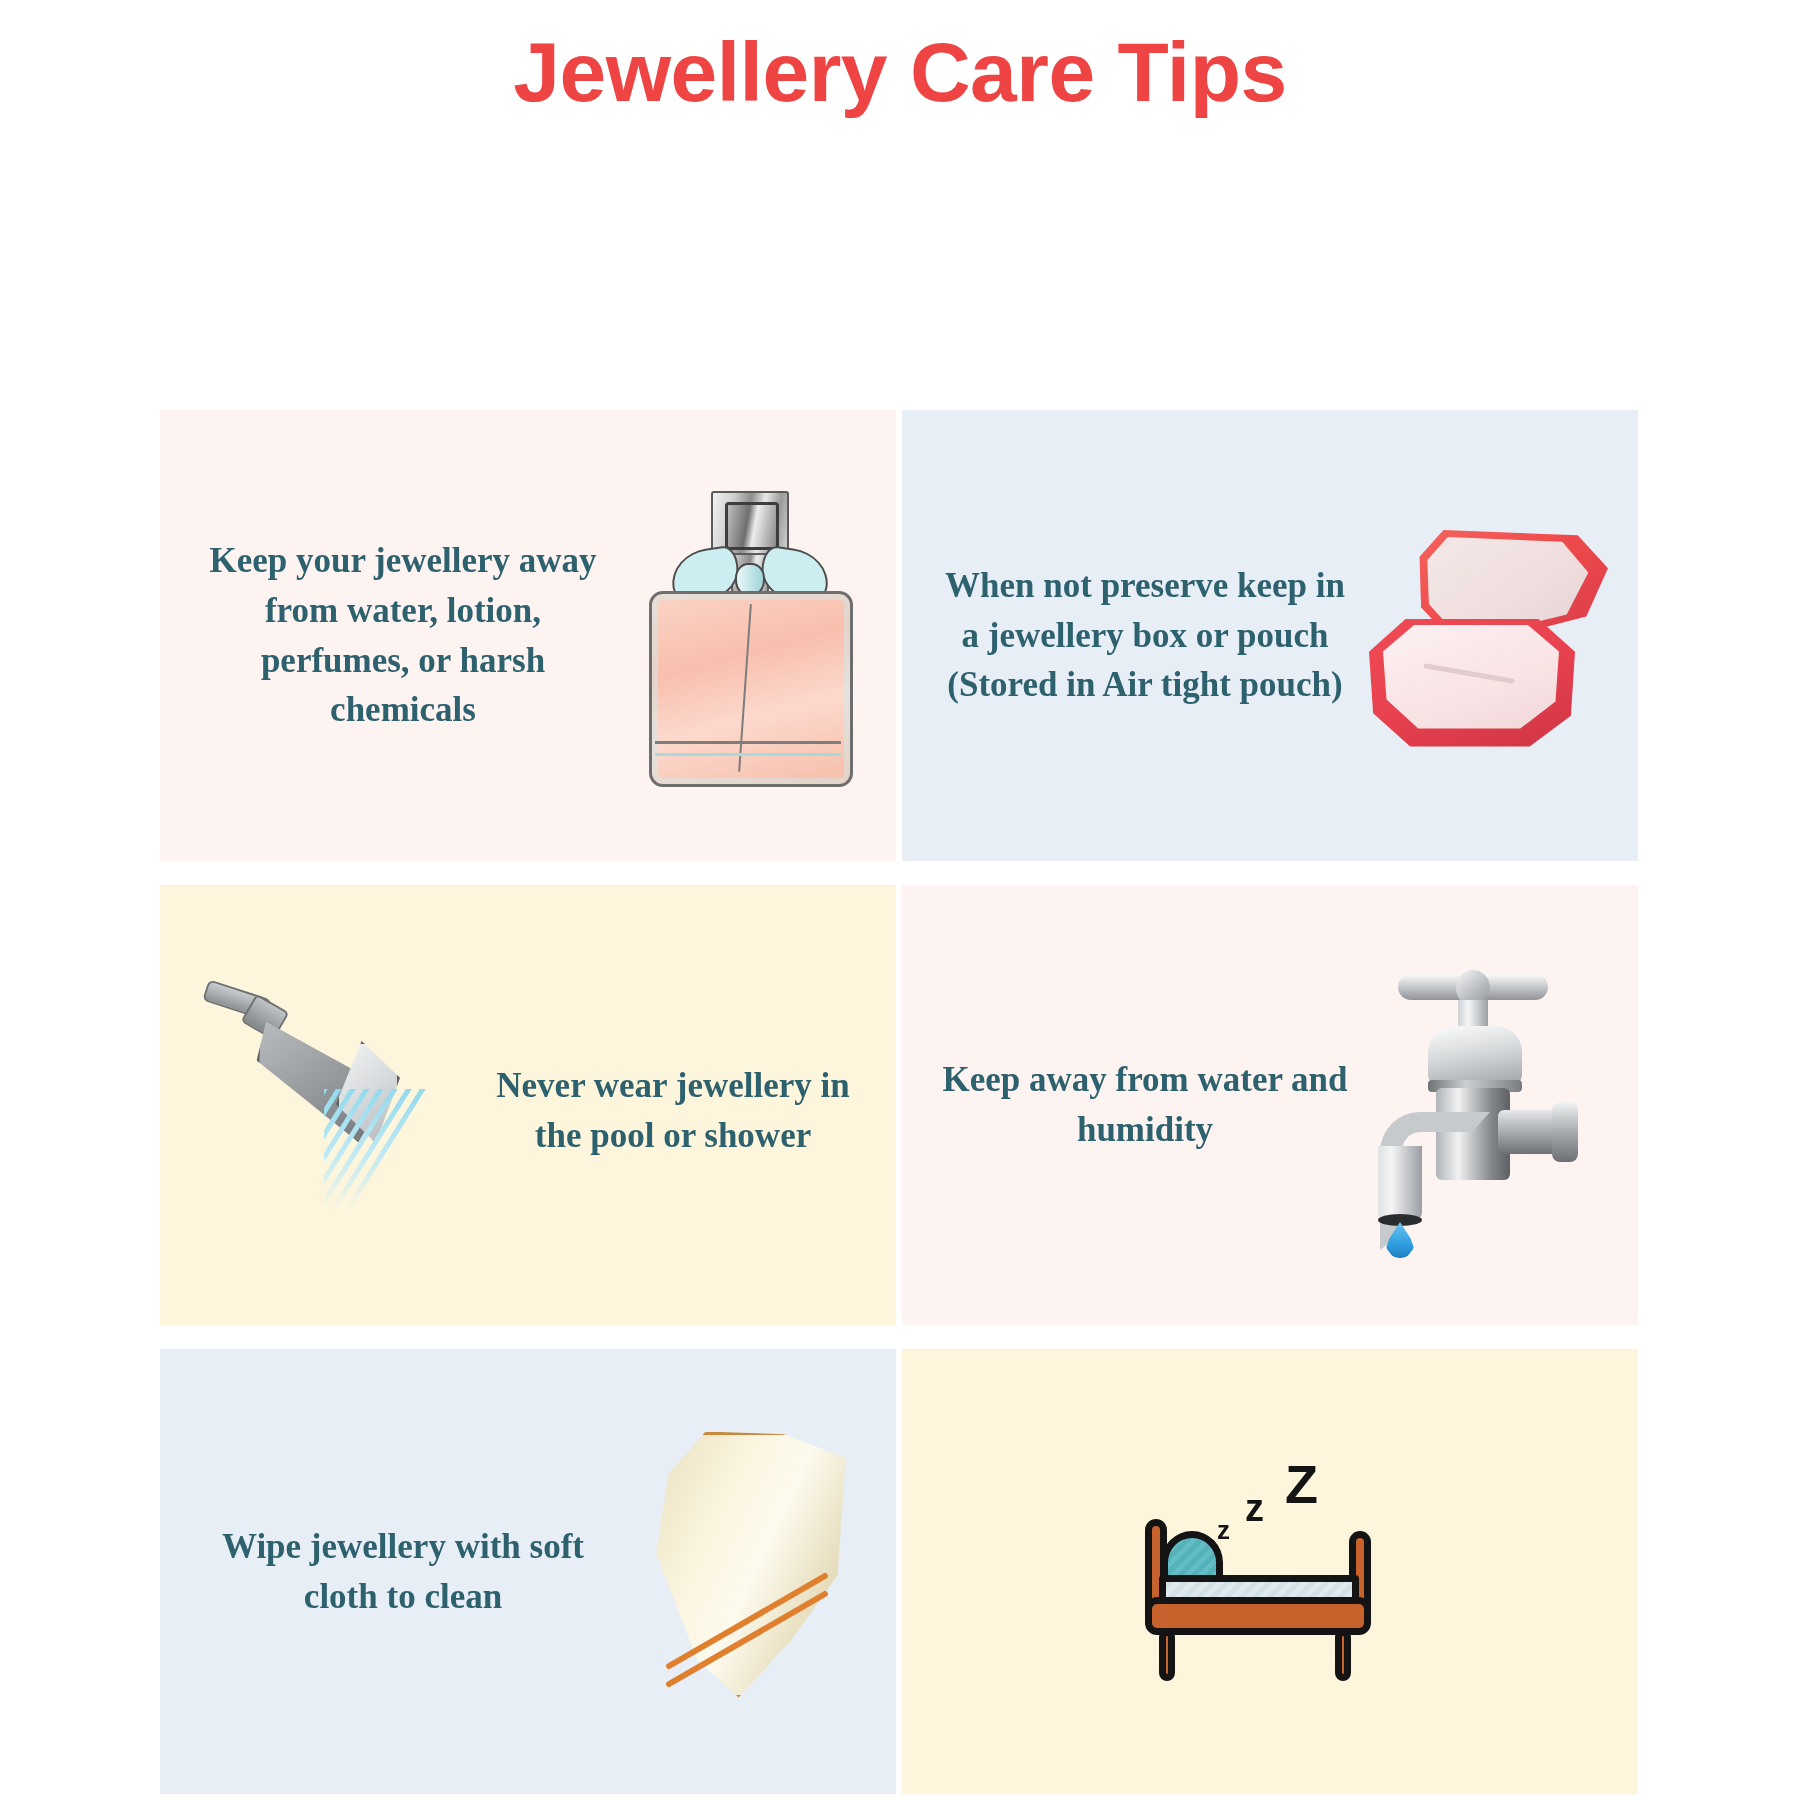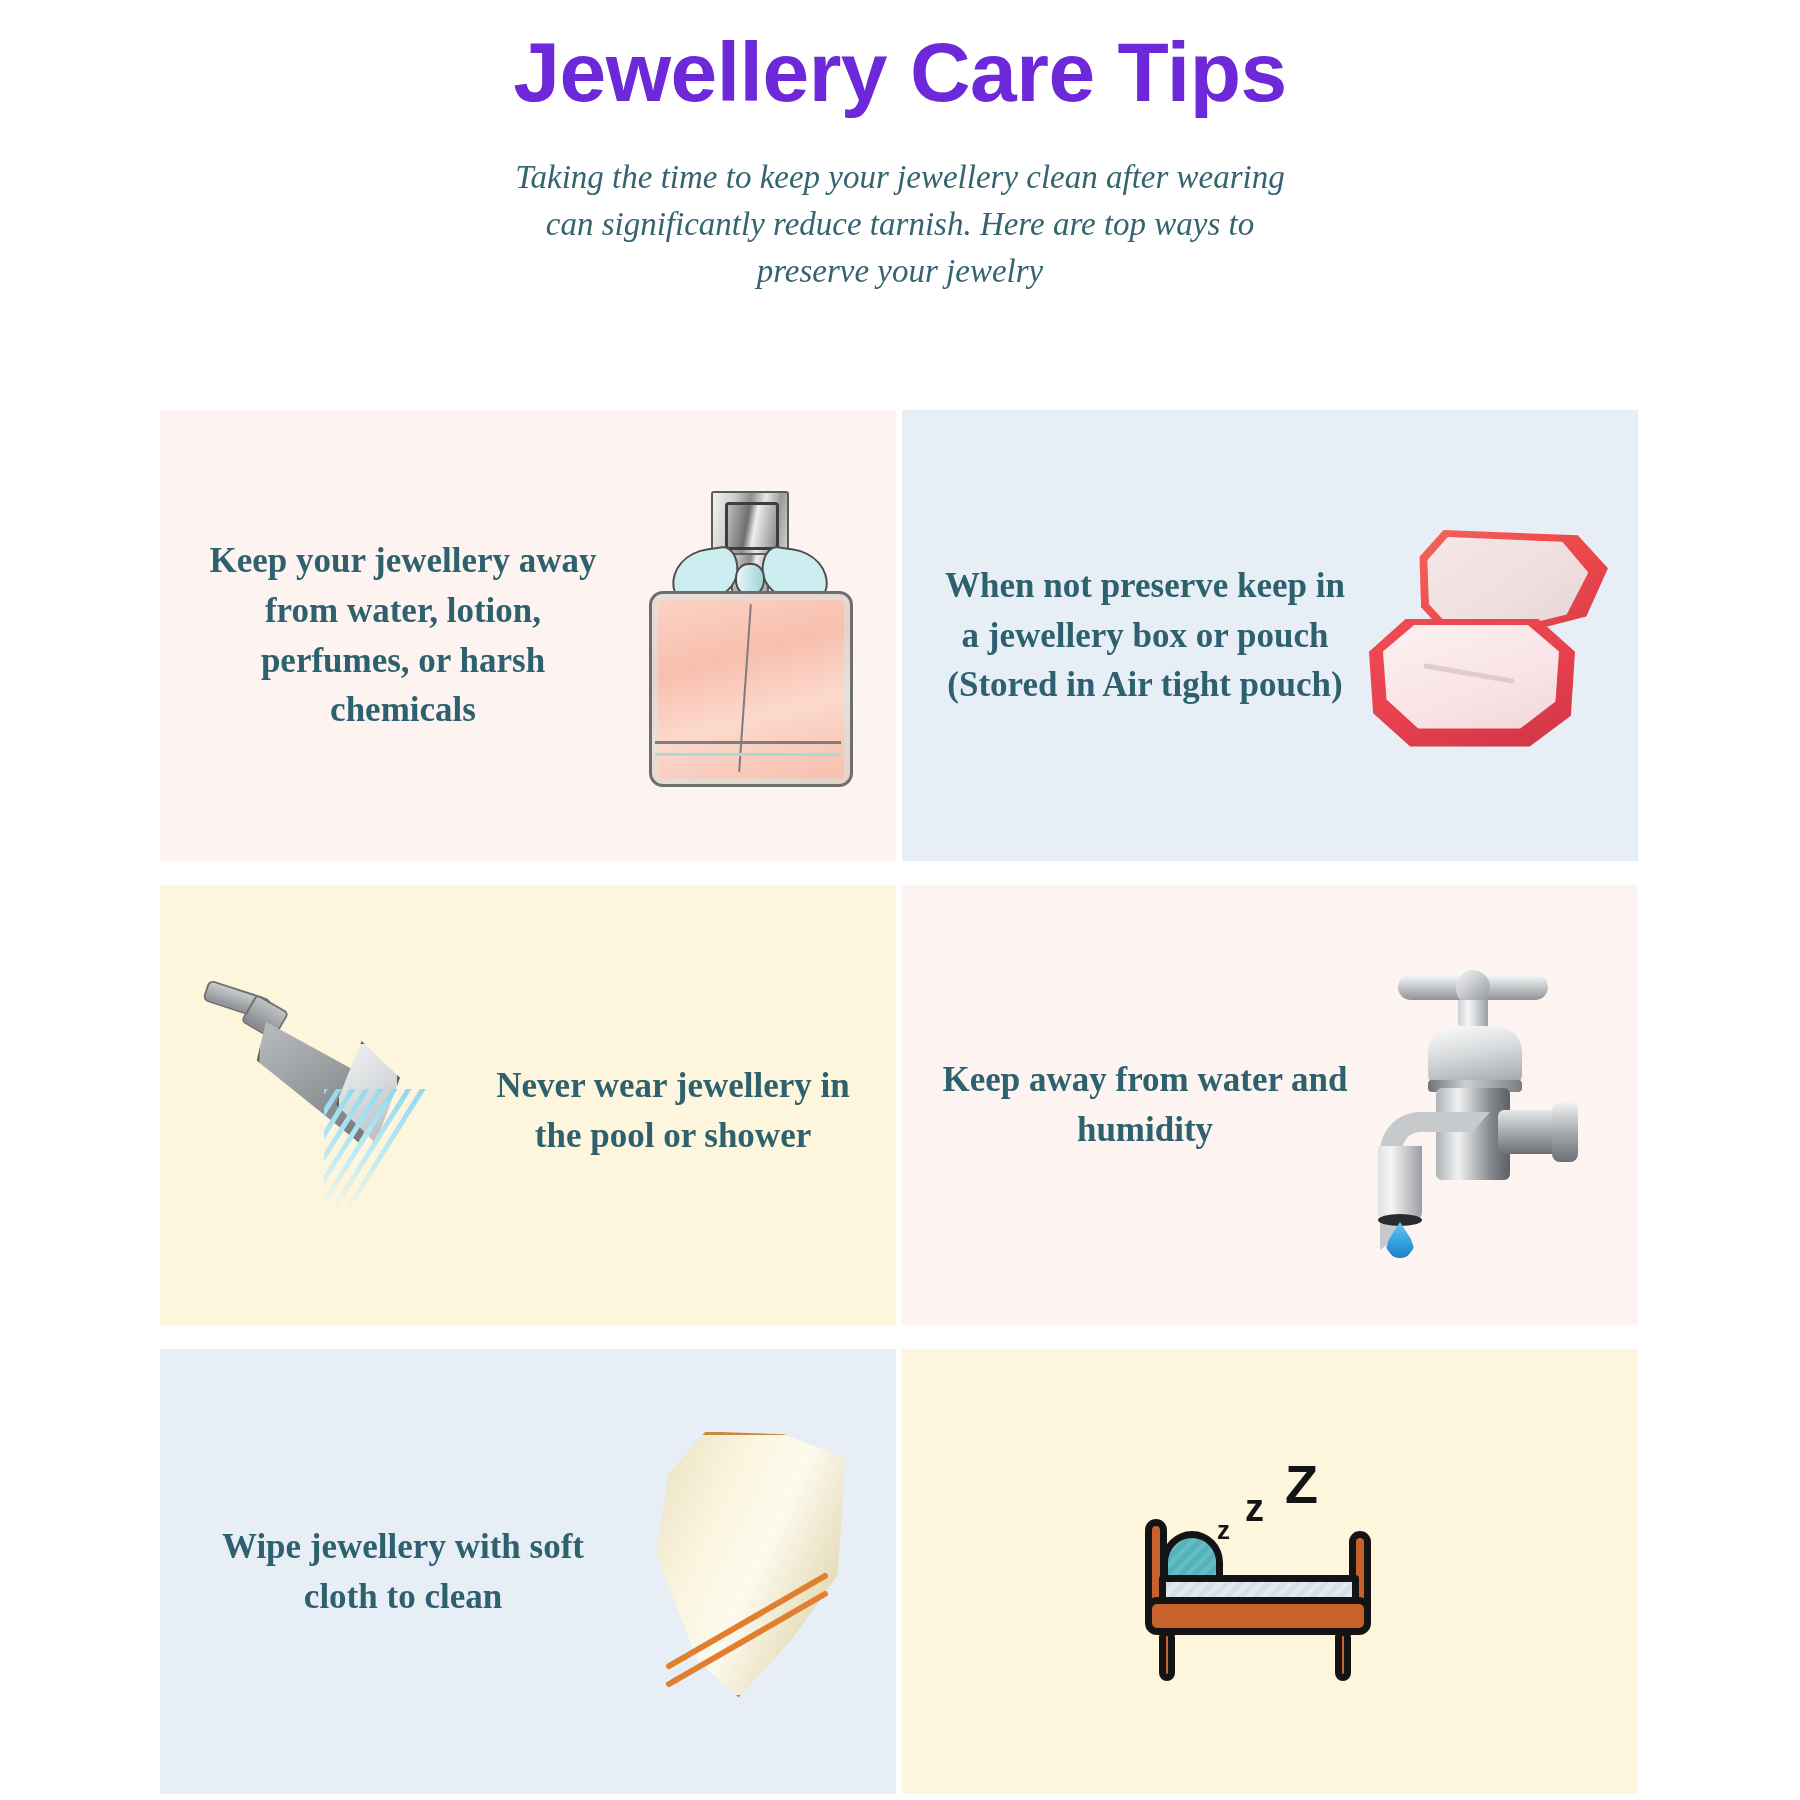--- a/index.html
+++ b/index.html
@@ -11,21 +11,21 @@
   }
   .page{position:relative;width:1800px;height:1800px;box-sizing:border-box;}
 
   
   .header{padding-top:30px;text-align:center;}
   .title{
     font-family:"Liberation Sans", sans-serif;
     font-weight:bold;
     font-size:84px;
     line-height:1.0;
-    color:#6d28d9;
+    color:#ef4444;
     letter-spacing:-0.5px;
     margin:0;
   }
   .subtitle{
     margin:40px auto 0 auto;
     width:790px;
     font-family:"Liberation Serif", serif;
     font-style:italic;
     font-size:33px;
     line-height:1.42;
@@ -306,21 +306,20 @@
   .bd-z2{left:110px;top:32px;font-size:38px;}
   .bd-z3{left:150px;top:0px;font-size:54px;}
 </style>
 </head>
 <body>
 
 <div class="page">
 
   <div class="header">
     <h1 class="title">Jewellery Care Tips</h1>
-    <p class="subtitle">Taking the time to keep your jewellery clean after wearing can significantly reduce tarnish. Here are top ways to preserve your jewelry</p>
   </div>
 
   <div class="grid">
 
     <div class="card pink lay-text-left">
       <div class="card-text">Keep your jewellery away from water, lotion, perfumes, or harsh chemicals</div>
       <div class="art">
         <div class="perfume">
           <div class="pf-cap">
               <div class="pf-cap-in"></div>

